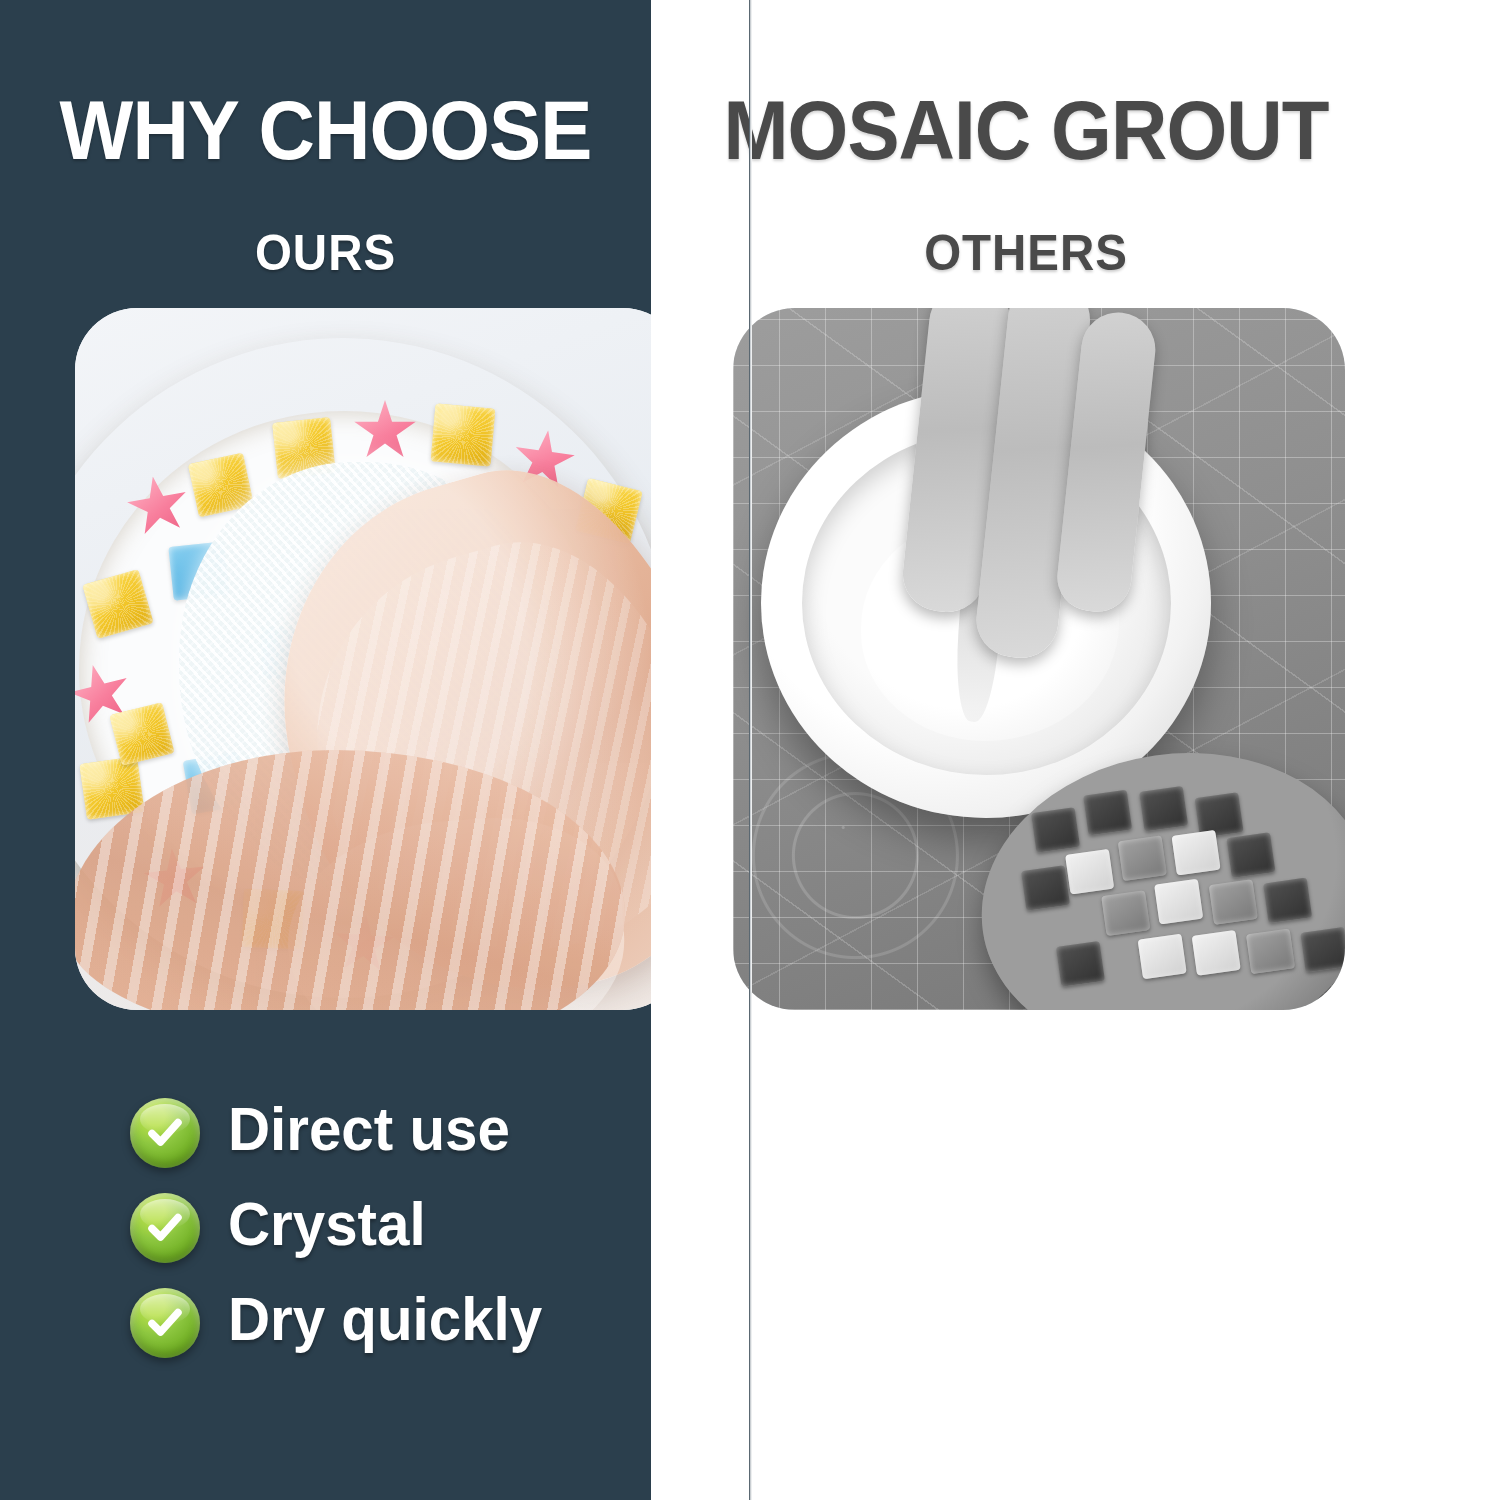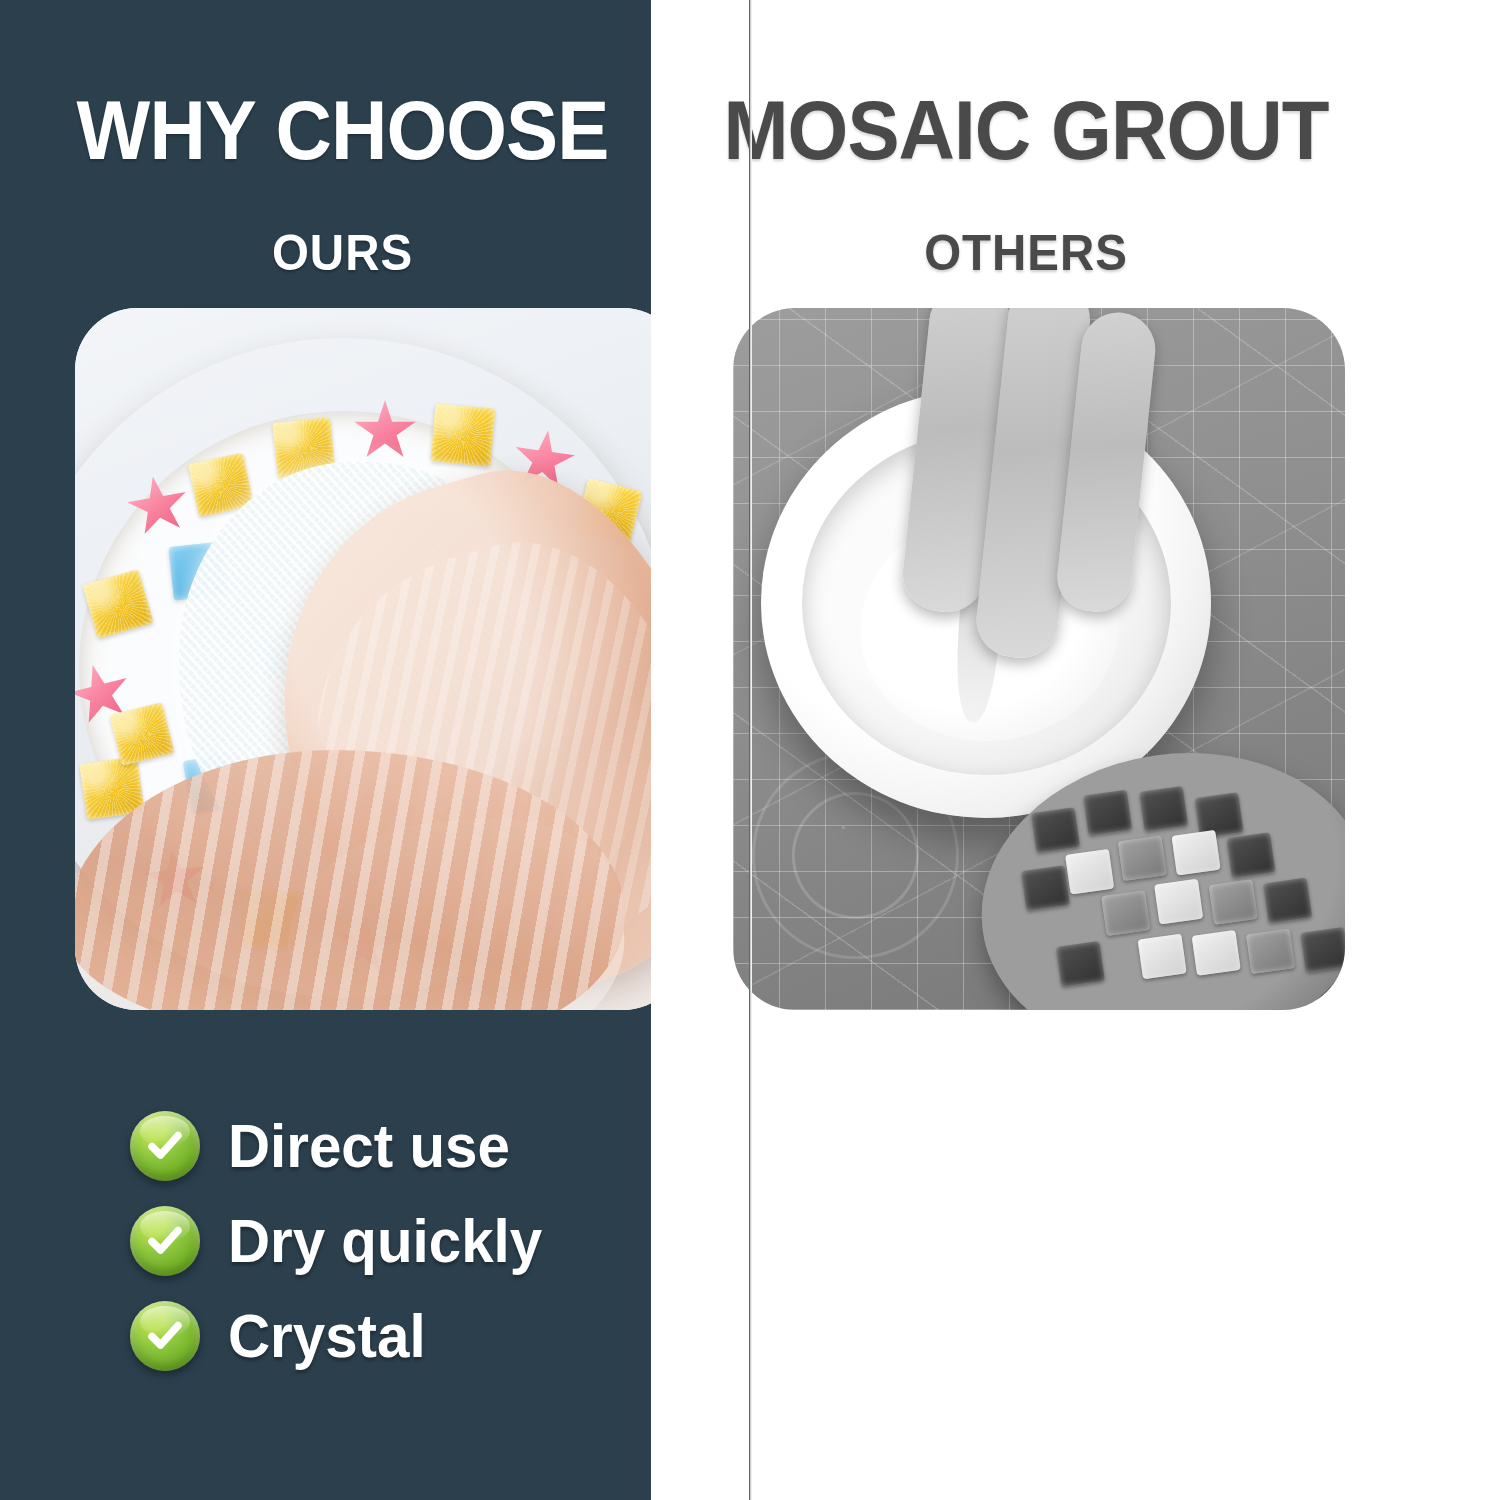--- a/index.html
+++ b/index.html
@@ -6,21 +6,21 @@
   html,body { width:1500px; height:1500px; }
   body {
     font-family:"Liberation Sans", sans-serif;
     background:#ffffff;
     overflow:hidden;
   }
   .poster { position:relative; width:1500px; height:1500px; display:flex; }
 
   
   .panel { position:relative; height:1500px; overflow:hidden; }
-  .panel-left  { width:651px; background:#2b3f4d;padding-left:17px; }
+  .panel-left  { width:651px; background:#2b3f4d; }
   .panel-right { width:750px; background:#ffffff; }
   .divider {
     position:absolute; left:749px; top:0; width:3px; height:1500px;
     background:linear-gradient(to right,#233541,#c9ced2,#ffffff);
     z-index:5;
   }
 
   
   .head-main {
     position:absolute; top:88px; width:100%;
@@ -204,21 +204,21 @@
   .mtile {
     position:absolute; width:44px; height:40px; border-radius:4px;
     box-shadow:inset 0 0 6px rgba(255,255,255,.45), 0 2px 4px rgba(0,0,0,.35);
   }
   .mtile.d { background:linear-gradient(150deg,#4e5255,#2e3234); }
   .mtile.m { background:linear-gradient(150deg,#9ea2a5,#76797c); }
   .mtile.l { background:linear-gradient(150deg,#f1f2f3,#cfd1d2); }
 
   
   .list { position:absolute; left:130px; top:1098px; width:600px; }
-  .row { display:flex; align-items:center; height:95px; }
+  .row { display:flex; align-items:flex-start; height:95px; }
 
   .badge {
     position:relative; flex:0 0 auto;
     width:70px; height:70px; border-radius:50%;
     display:flex; align-items:center; justify-content:center;
   }
   .badge-ok {
     background:radial-gradient(circle at 36% 26%, #b7e04a 0 14%, #8cc63f 42%, #6fae22 72%, #4f8f10 100%);
     box-shadow:0 4px 9px rgba(0,0,0,.35), inset 0 -5px 10px rgba(0,0,0,.22), inset 0 4px 8px rgba(255,255,255,.5);
   }
@@ -289,30 +289,30 @@
         </span>
         <span class="row-label">Direct use</span>
       </div>
 
       <div class="row">
         <span class="badge badge-ok">
           <svg width="40" height="40" viewBox="0 0 40 40" aria-hidden="true">
             <path d="M7 20.5 L15.5 29 L33 9.5" fill="none" stroke="#ffffff" stroke-width="7.5" stroke-linecap="round" stroke-linejoin="round"></path>
           </svg>
         </span>
-        <span class="row-label">Dry quickly</span>
+        <span class="row-label">Crystal</span>
       </div>
 
       <div class="row">
         <span class="badge badge-ok">
           <svg width="40" height="40" viewBox="0 0 40 40" aria-hidden="true">
             <path d="M7 20.5 L15.5 29 L33 9.5" fill="none" stroke="#ffffff" stroke-width="7.5" stroke-linecap="round" stroke-linejoin="round"></path>
           </svg>
         </span>
-        <span class="row-label">Crystal</span>
+        <span class="row-label">Dry quickly</span>
       </div>
 
 
     </div>
   </div>
 
   <div class="divider"></div>
 
   <div class="panel panel-right">
 

